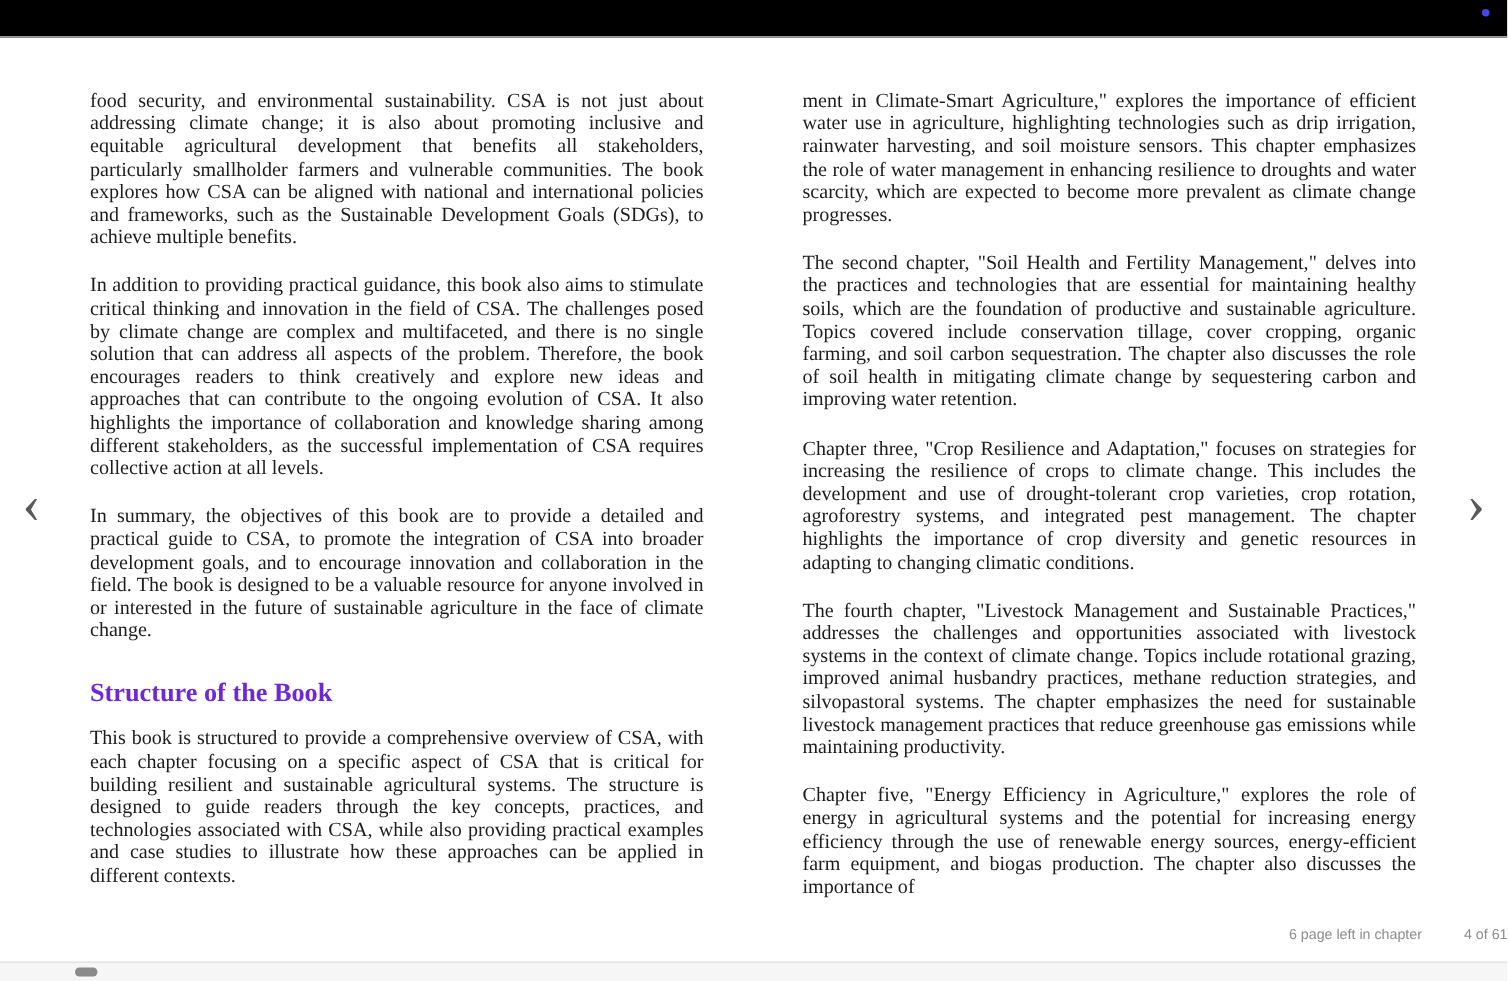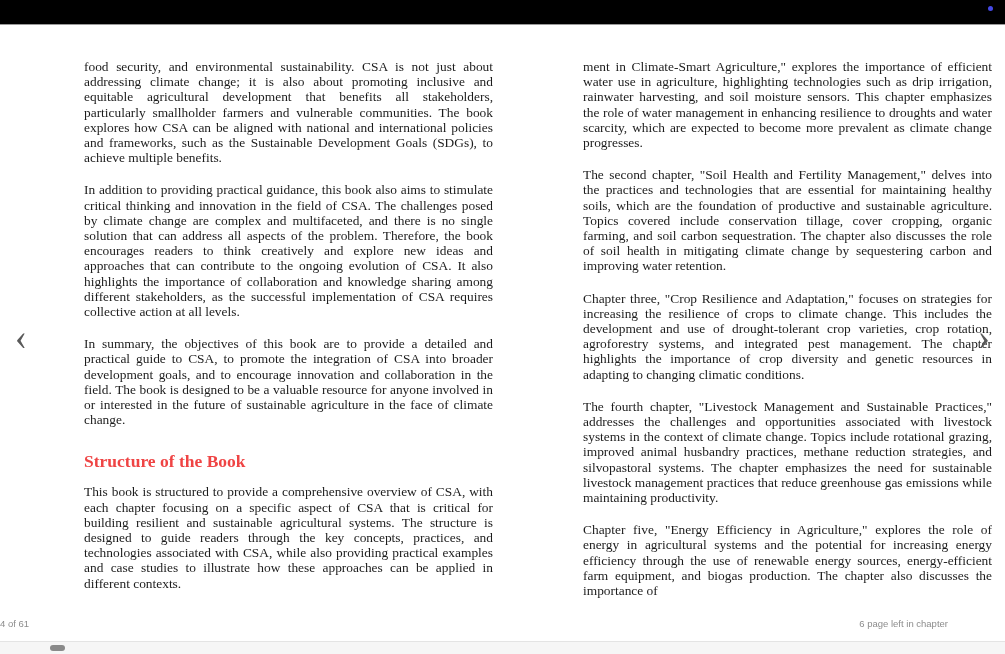--- a/index.html
+++ b/index.html
@@ -46,29 +46,28 @@
     gap: 66px;
   }
   .col {
     width: 409px;
     flex: 0 0 409px;
     text-align: justify;
     font-family: "Liberation Serif", "DejaVu Serif", serif;
     font-size: 13.4px;
     line-height: 15.2px;
     color: #1c1c1c;
-    margin-left: 24px;
   }
   .col p { margin: 0 0 17px 0; }
   .col h2 {
     font-family: "Liberation Serif", "DejaVu Serif", serif;
     font-size: 17.5px;
     line-height: 20px;
     font-weight: 700;
-    color: #ef4444;
+    color: #6d28d9;
     text-align: left;
     margin: 24px 0 13px 0;
   }
 
   
   .nav-btn {
     position: absolute;
     top: 312px;
     width: 34px;
     height: 50px;
@@ -90,22 +89,22 @@
     position: absolute;
     top: 618px;
     left: 0;
     width: 100%;
     height: 14px;
     font-size: 9.5px;
     color: #8c8c8c;
   }
   .page-pos {
     position: absolute;
-    left: 0; right: 0;
-    text-align: left;
+    left: 11px; right: 0;
+    text-align: right;
   }
   .pages-left {
     position: absolute;
     right: 57px;
     top: 0;
   }
 
   
   .progress-strip {
     position: absolute;

